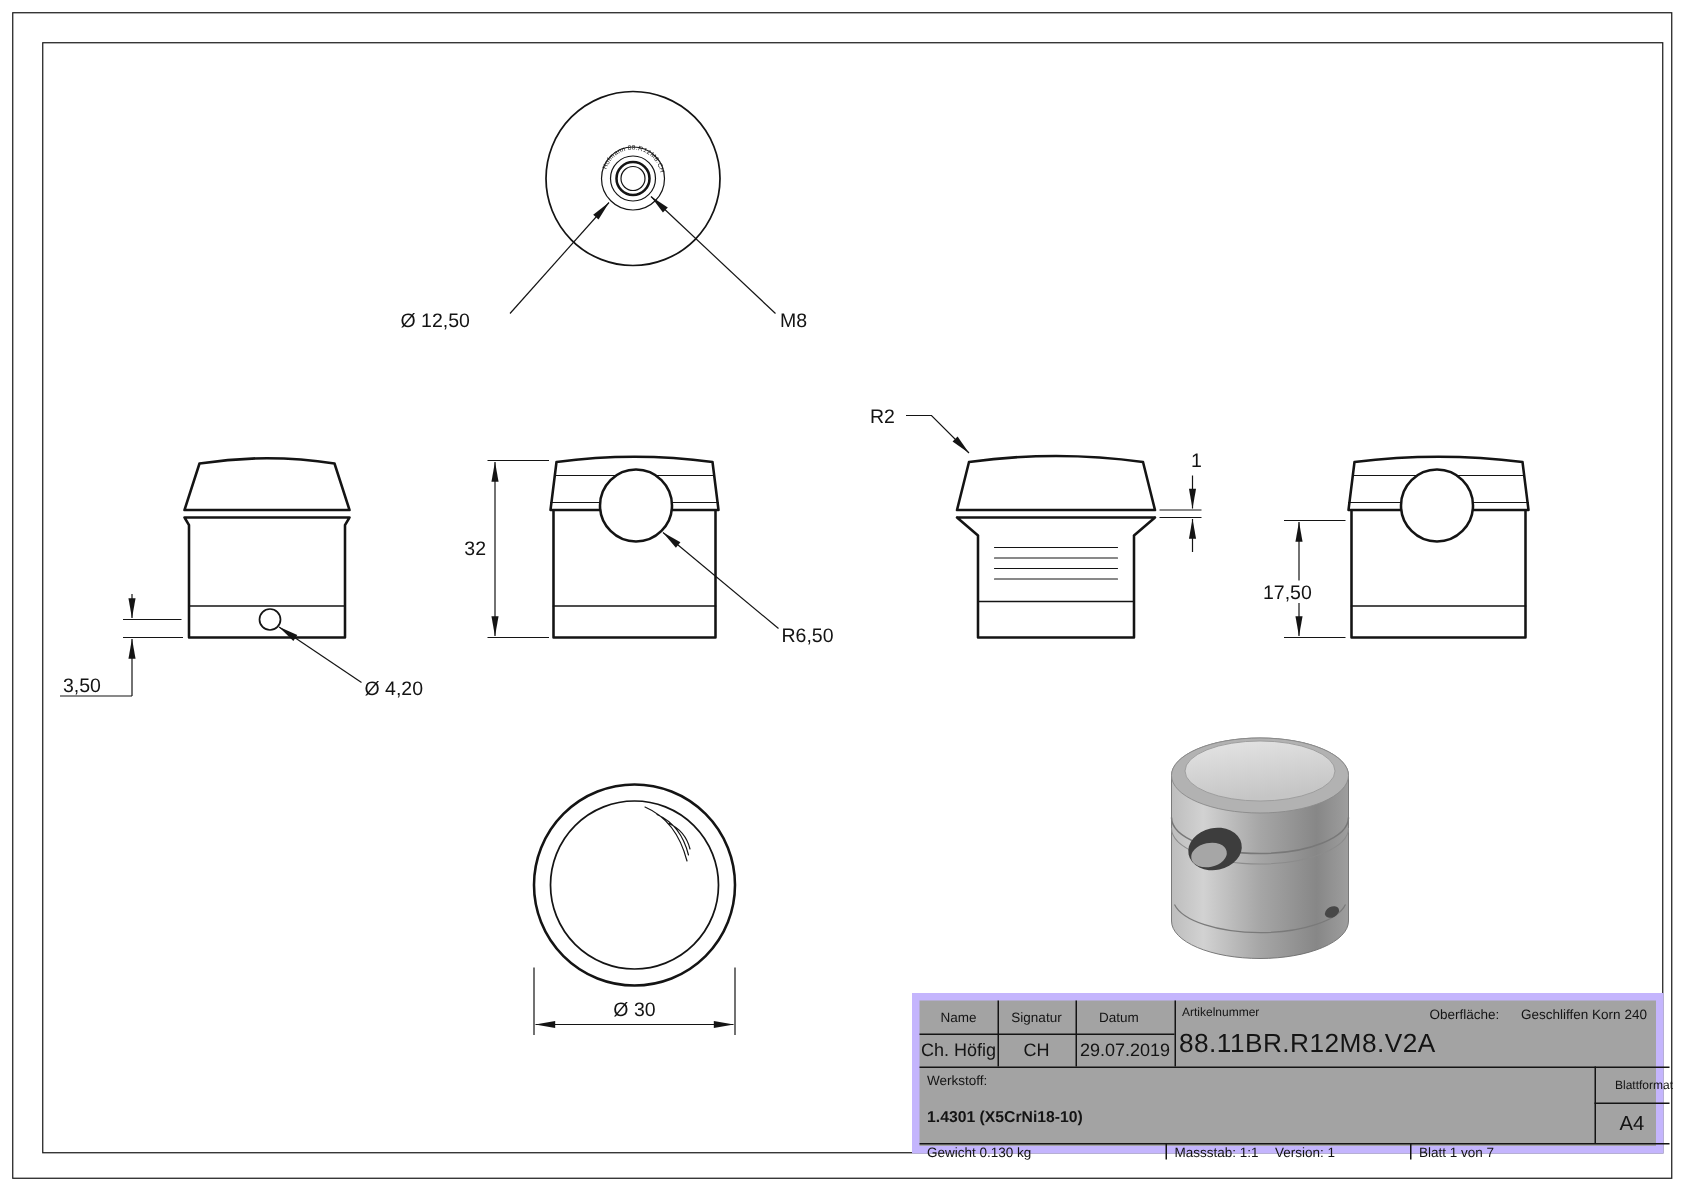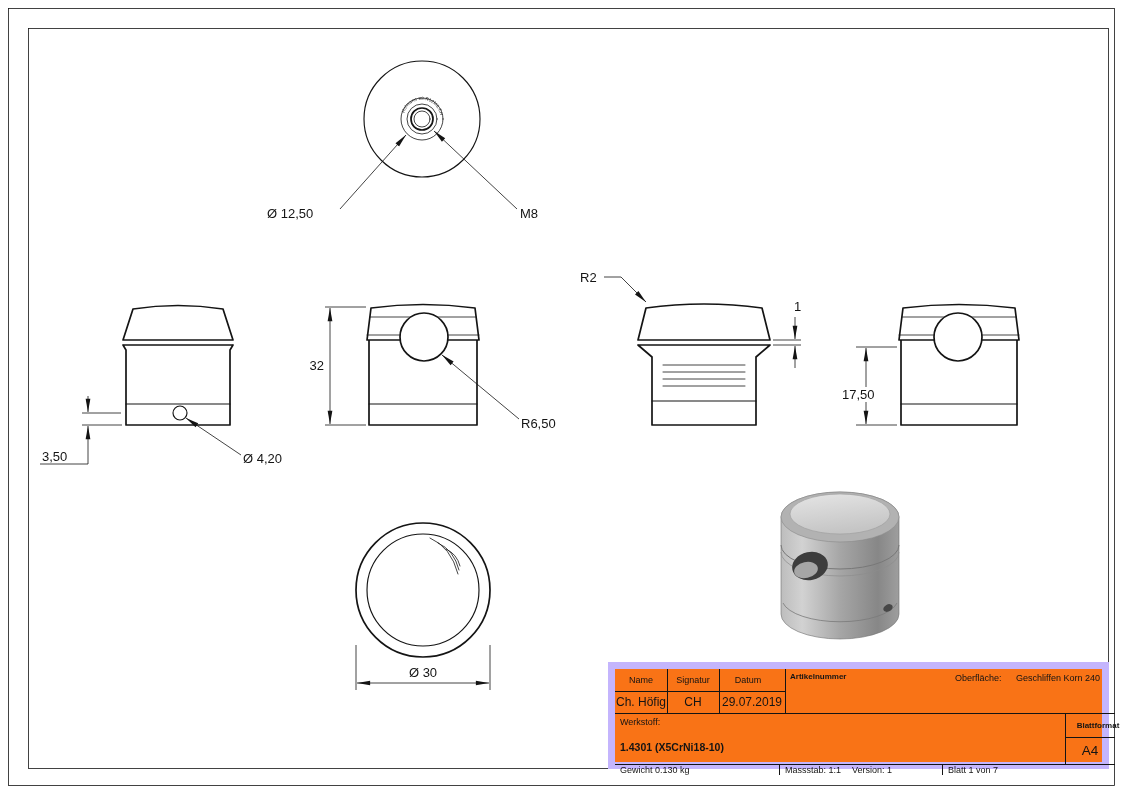--- a/index.html
+++ b/index.html
@@ -8,26 +8,26 @@
   svg.drawing{position:absolute;left:0;top:0;}
   .ln{stroke:#141414;stroke-width:1.15;fill:none;stroke-linecap:round;}
   .thick{stroke-width:1.7;}
   .thin{stroke-width:0.8;}
   .dim{stroke:#141414;stroke-width:0.8;fill:none;}
   text{font-family:"Liberation Sans","DejaVu Sans",sans-serif;fill:#141414;}
   .dimtxt{font-size:13px;}
   .eng{font-size:4.3px;letter-spacing:0.2px;}
   
   .tb{position:absolute;left:608px;top:662px;width:501px;height:107px;
-      border:7px solid #c4b5fd;box-sizing:border-box;background:#f97316;}
+      border:5px solid #c4b5fd;box-sizing:border-box;background:#a3a3a3;}
   .tb .cell{position:absolute;white-space:nowrap;color:#141414;}
   .vl{position:absolute;width:1px;background:#141414;}
   .hl{position:absolute;height:1px;background:#141414;}
   .small{font-size:9px;}
-  .tiny{font-size:8px;font-weight:bold;}
+  .tiny{font-size:8px;}
   .val{font-size:12px;}
   .ctr{display:flex;align-items:center;justify-content:center;}
   .artnum{font-size:17.5px;letter-spacing:0.3px;}
   .material{font-size:10.5px;font-weight:bold;}
   .a4{font-size:13.5px;}
 </style>
 </head>
 <body>
 
 <div class="page">
@@ -160,20 +160,21 @@
 
   <div class="cell small ctr" style="left:0;top:0;width:52px;height:22px;">Name</div>
   <div class="cell small ctr" style="left:52px;top:0;width:52px;height:22px;">Signatur</div>
   <div class="cell small ctr" style="left:100px;top:0;width:66px;height:22px;">Datum</div>
 
   <div class="cell val ctr" style="left:0;top:22px;width:52px;height:22px;">Ch. Höfig</div>
   <div class="cell val ctr" style="left:52px;top:22px;width:52px;height:22px;">CH</div>
   <div class="cell val ctr" style="left:104px;top:22px;width:66px;height:22px;">29.07.2019</div>
 
   <div class="cell tiny" style="left:175px;top:3px;">Artikelnummer</div>
+  <div class="cell artnum" style="left:173px;top:18px;">88.11BR.R12M8.V2A</div>
 
   <div class="cell small" style="left:340px;top:4px;">
     <span>Oberfläche:</span>
     <span style="margin-left:12px;">Geschliffen Korn 240</span>
   </div>
 
   <div class="cell small" style="left:5px;top:48px;">Werkstoff:</div>
   <div class="cell material" style="left:5px;top:72px;">1.4301 (X5CrNi18-10)</div>
 
   <div class="cell tiny ctr" style="left:450px;top:44px;width:66px;height:24px;">Blattformat</div>

